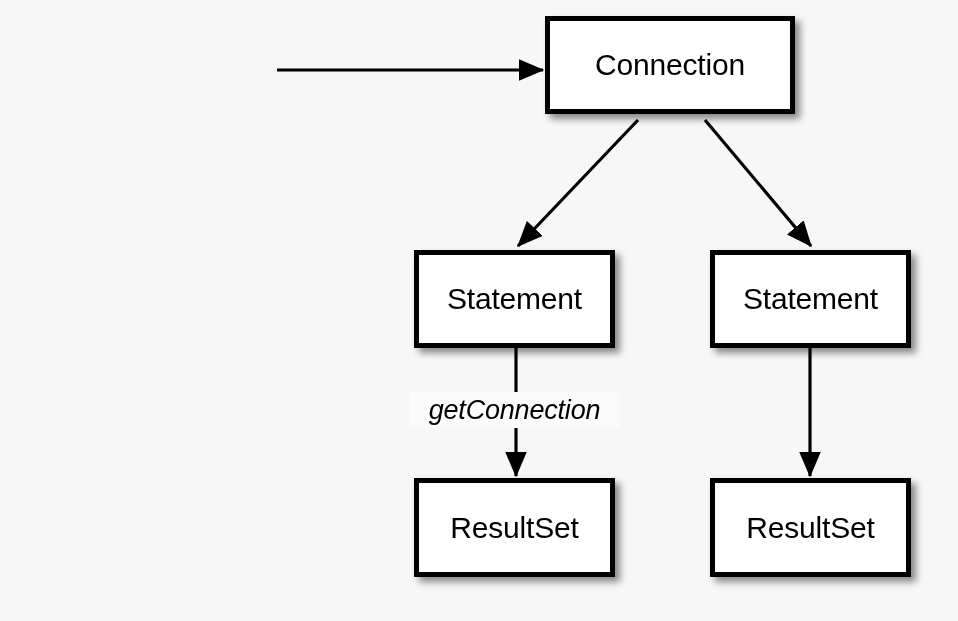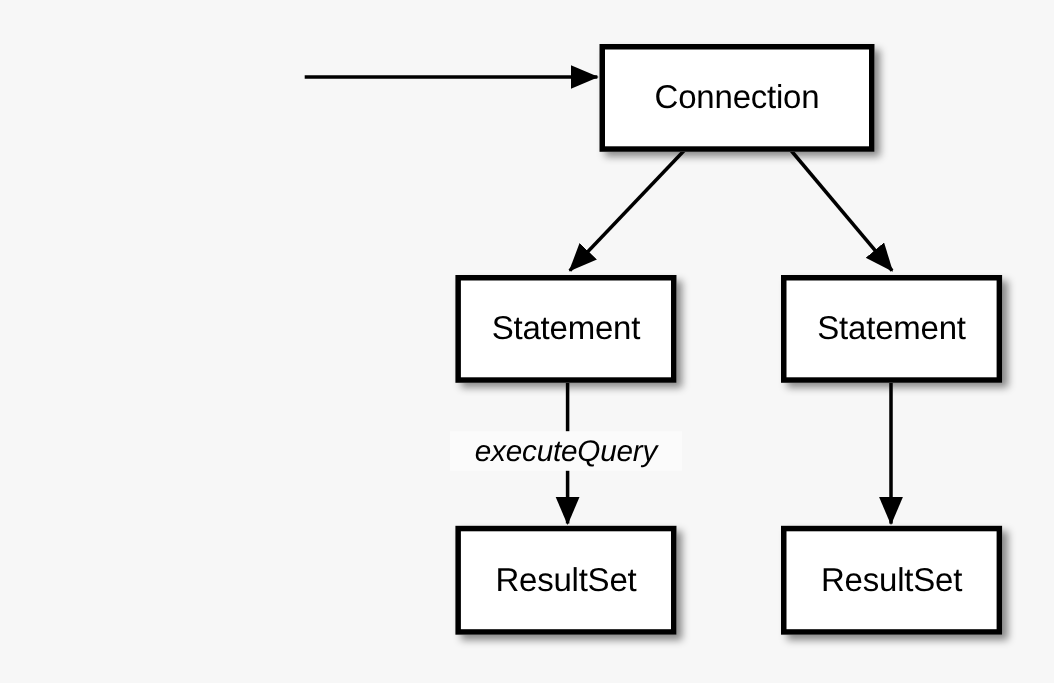--- a/index.html
+++ b/index.html
@@ -49,21 +49,21 @@
     font-weight: 400;
     font-style: normal;
     color: #000000;
     letter-spacing: -0.2px;
     line-height: 1;
     white-space: nowrap;
   }
 
   
   #node-drivermanager { left: 25px;  top: 22px;  width: 252px; height: 98px; }
-  #node-connection    { left: 545px; top: 40px;  width: 250px; height: 98px; }
+  #node-connection    { left: 545px; top: 16px;  width: 250px; height: 98px; }
   #node-statement-left  { left: 414px; top: 250px; width: 201px; height: 98px; }
   #node-statement-right { left: 710px; top: 250px; width: 201px; height: 98px; }
   #node-resultset-left  { left: 414px; top: 478px; width: 201px; height: 99px; }
   #node-resultset-right { left: 710px; top: 478px; width: 201px; height: 99px; }
 
   
   .edge-label {
     position: absolute;
     background: #fbfbfb;
     display: flex;
@@ -106,21 +106,21 @@
     <line x1="705" y1="120" x2="811" y2="246" stroke="#000000" stroke-width="3.2" marker-end="url(#arrowhead)"></line>
 
     <line x1="516" y1="348" x2="516" y2="476" stroke="#000000" stroke-width="3.2" marker-end="url(#arrowhead)"></line>
 
     <line x1="810" y1="348" x2="810" y2="476" stroke="#000000" stroke-width="3.2" marker-end="url(#arrowhead)"></line>
   </svg>
 
 
 
   <div class="edge-label" id="edge-label-executequery">
-    <span class="edge-label-text">executeQuery</span>
+    <span class="edge-label-text">getConnection</span>
   </div>
 
 
   <div class="node-box" id="node-connection">
     <span class="node-label">Connection</span>
   </div>
 
   <div class="node-box" id="node-statement-left">
     <span class="node-label">Statement</span>
   </div>

